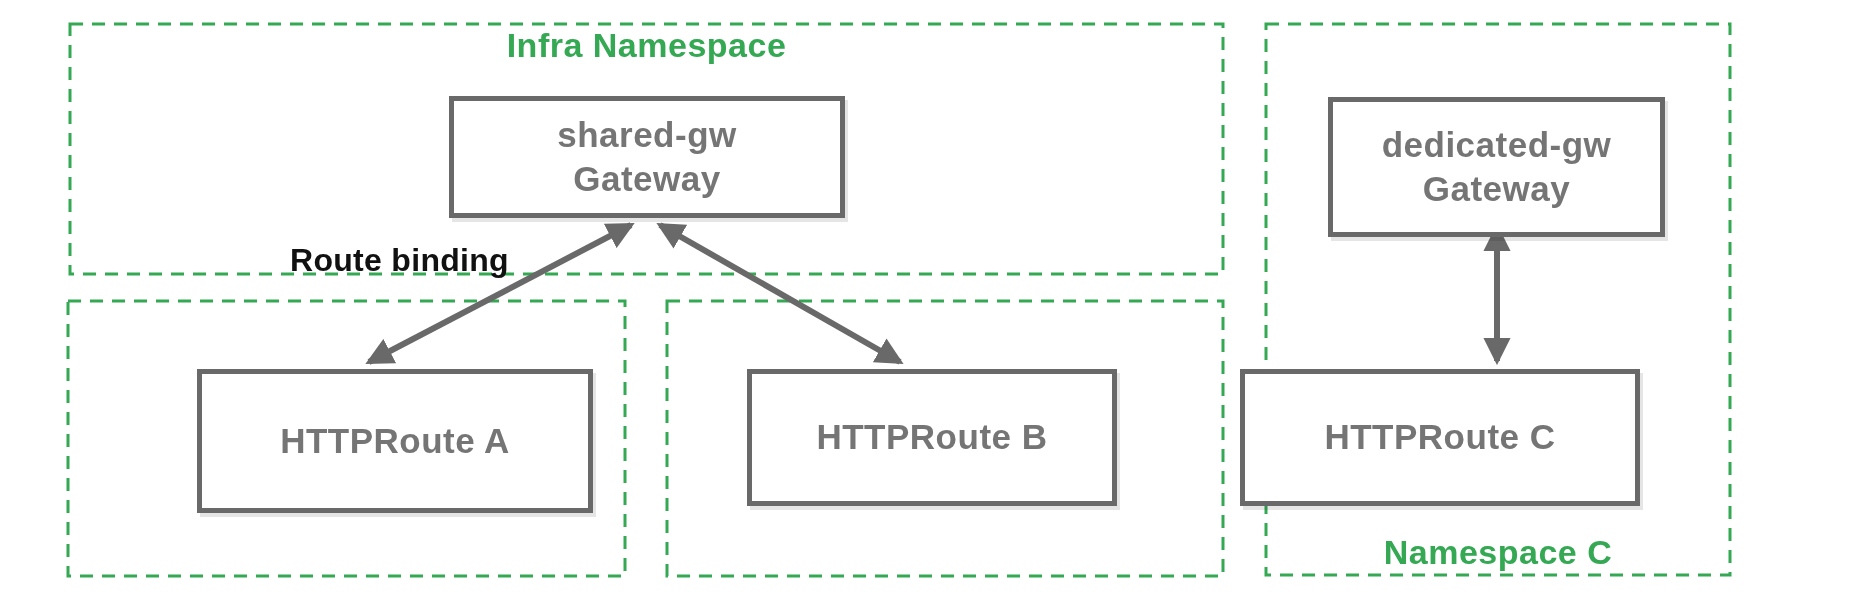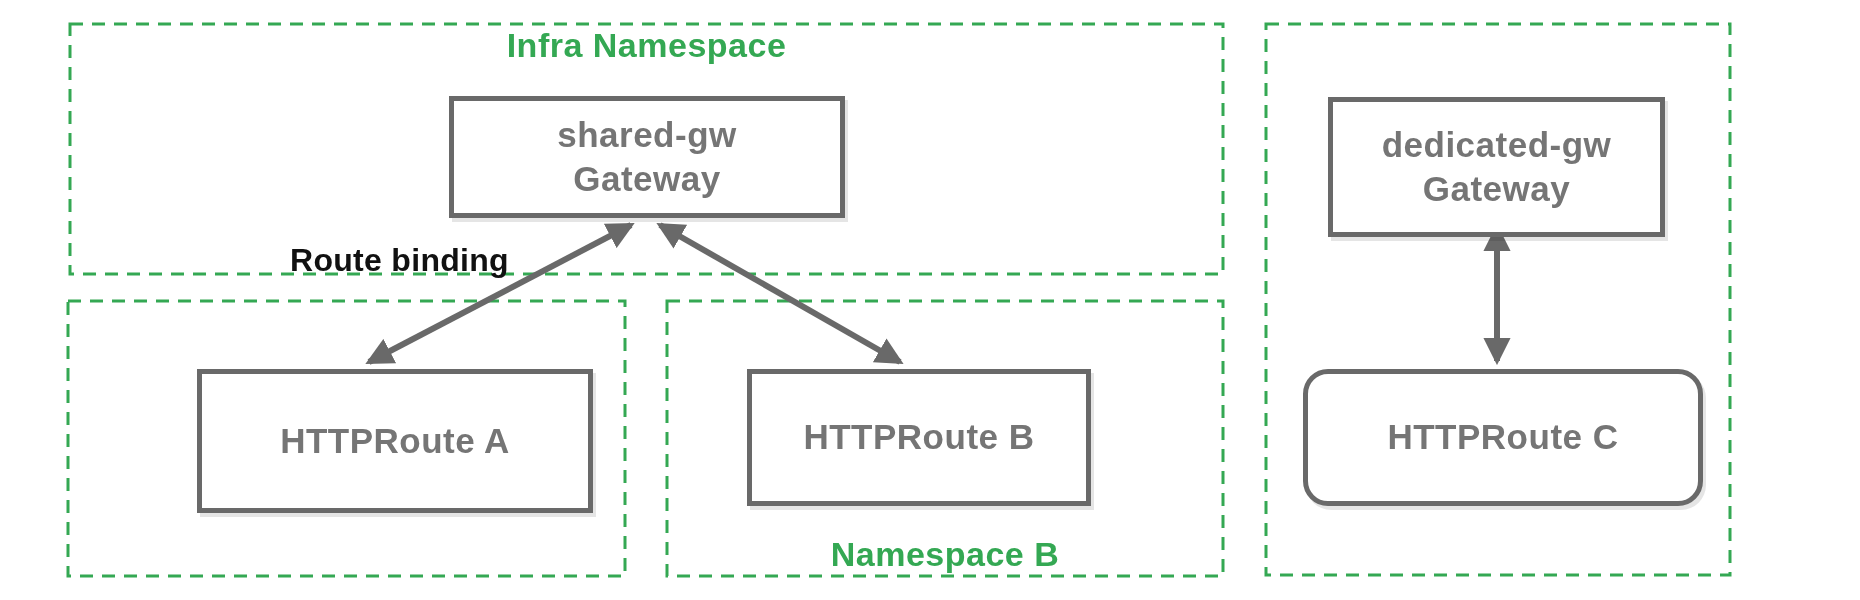--- a/index.html
+++ b/index.html
@@ -50,23 +50,23 @@
     justify-content: center;
     text-align: center;
     color: var(--node-text-gray, #757575);
     font-weight: bold;
     font-size: 35px;
     line-height: 1.26;
     letter-spacing: 0.5px;
   }
   #shared-gateway-node   { left: 449px;  top: 96px;  width: 396px; height: 122px; }
   #route-a-node          { left: 149px;  top: 369px; width: 396px; height: 144px; margin-left: 48px; }
-  #route-b-node          { left: 747px;  top: 369px; width: 344px; height: 137px; }
+  #route-b-node          { left: 747px;  top: 369px; width: 370px; height: 137px; }
   #dedicated-gateway-node{ left: 1328px; top: 97px;  width: 337px; height: 140px; }
-  #route-c-node          { left: 1303px; top: 369px; width: 400px; height: 137px; border-radius: 25px; }
+  #route-c-node          { left: 1240px; top: 369px; width: 400px; height: 137px; }
 
   .ns-title {
     position: absolute;
     z-index: 3;
     color: var(--namespace-green, #34a853);
     font-weight: bold;
     font-size: 34px;
     text-align: center;
     letter-spacing: 0.5px;
     white-space: nowrap;
@@ -118,24 +118,24 @@
 
   <div id="route-binding-label">Route binding</div>
 
   <div class="node" id="route-a-node">
     <span>HTTPRoute A</span>
   </div>
 
   <div class="node" id="route-b-node">
     <span>HTTPRoute B</span>
   </div>
-  <div class="ns-title" id="ns-b-title">Namespace B</div>
 
   <div class="node" id="dedicated-gateway-node">
     <span>dedicated-gw</span>
     <span>Gateway</span>
   </div>
 
   <div class="node" id="route-c-node">
     <span>HTTPRoute C</span>
   </div>
+  <div class="ns-title" id="ns-c-title">Namespace C</div>
 
 </div>
 
 </body></html>

